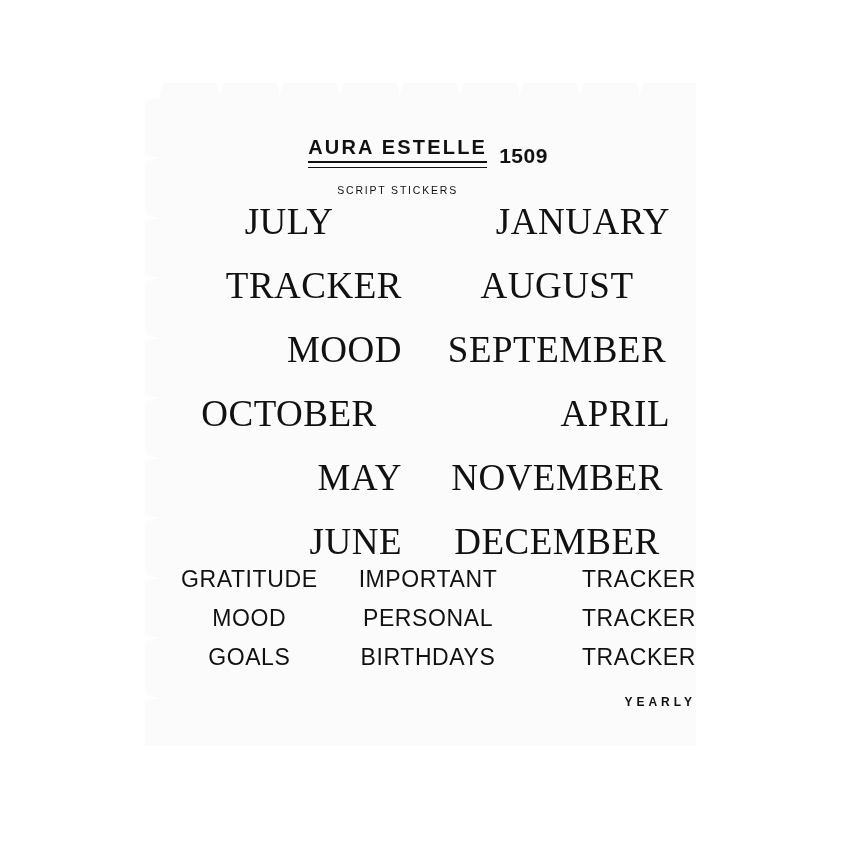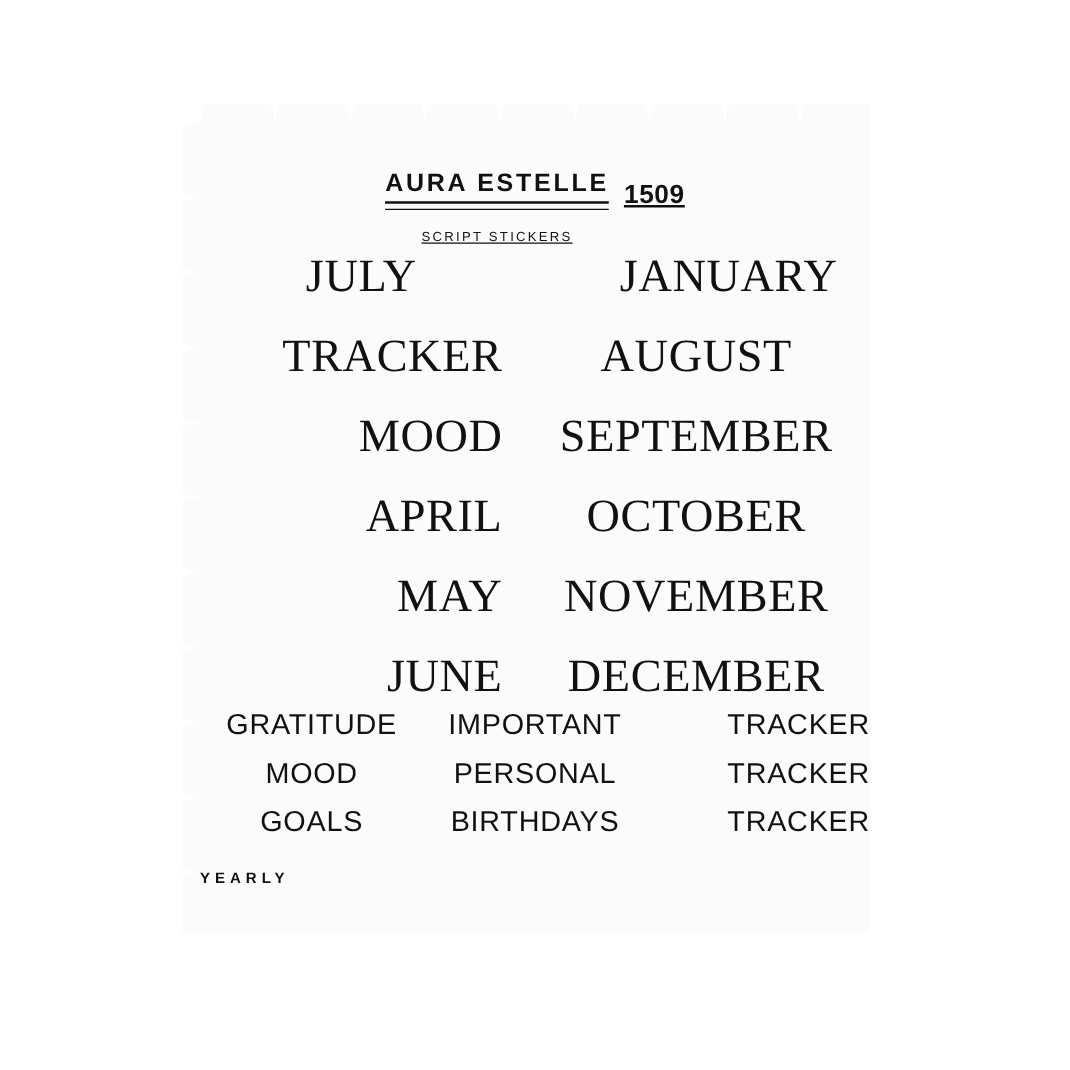--- a/index.html
+++ b/index.html
@@ -73,21 +73,20 @@
   
   .header {
     position: absolute;
     top: 38px;
     left: 0;
     width: 536px;
     display: flex;
     align-items: flex-start;
     justify-content: center;
     gap: 12px;
-    text-decoration: underline;
   }
   .brand-block {
     text-align: center;
   }
   .brand-name {
     font-family: "Liberation Sans", sans-serif;
     font-weight: bold;
     font-size: 20px;
     letter-spacing: 2.2px;
     line-height: 1.1;
@@ -154,21 +153,21 @@
   }
   .t-col-0 { text-align: center; }
   .t-col-1 { text-align: center; }
   .t-col-2 { text-align: right; }
 
   .footer-label {
     position: absolute;
     top: 597px;
     left: 0;
     width: 536px;
-    text-align: left;
+    text-align: right;
     font-family: "Liberation Sans", sans-serif;
     font-weight: bold;
     font-size: 12px;
     letter-spacing: 4px;
   }
 </style>
 </head>
 <body>
 
 <div class="canvas">
@@ -191,22 +190,22 @@
       <div class="months">
         <div class="month col-right">JULY</div>
         <div class="month col-left">JANUARY</div>
 
         <div class="month col-left">TRACKER</div>
         <div class="month col-right">AUGUST</div>
 
         <div class="month col-left">MOOD</div>
         <div class="month col-right">SEPTEMBER</div>
 
+        <div class="month col-right">OCTOBER</div>
         <div class="month col-left">APRIL</div>
-        <div class="month col-right">OCTOBER</div>
 
         <div class="month col-left">MAY</div>
         <div class="month col-right">NOVEMBER</div>
 
         <div class="month col-left">JUNE</div>
         <div class="month col-right">DECEMBER</div>
       </div>
 
       <div class="trackers">
         <div class="tracker-cell t-col-0">GRATITUDE</div>

